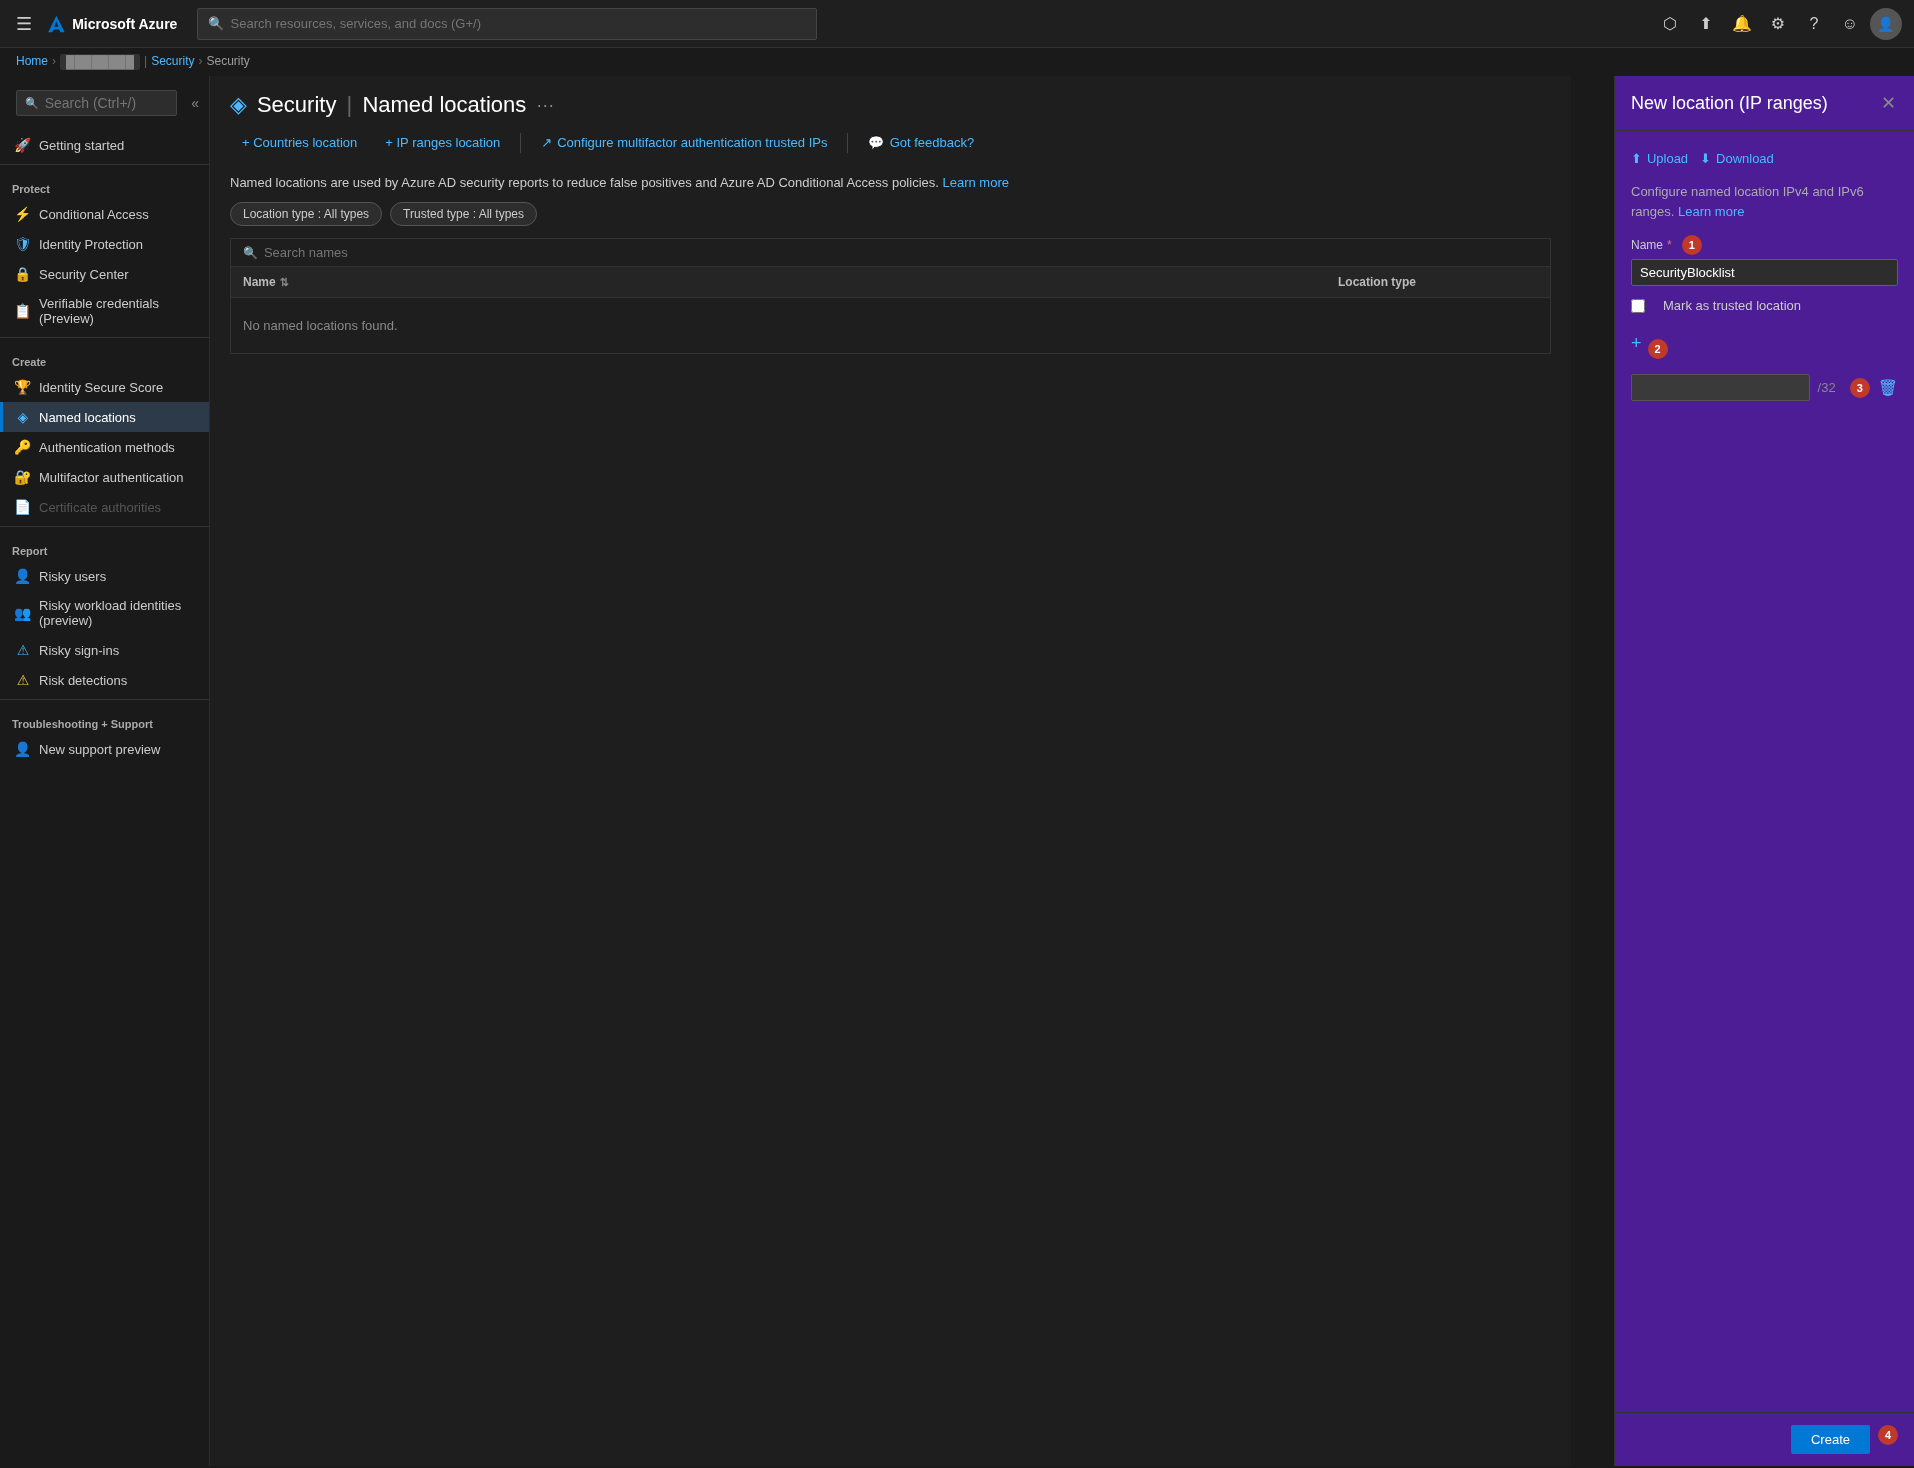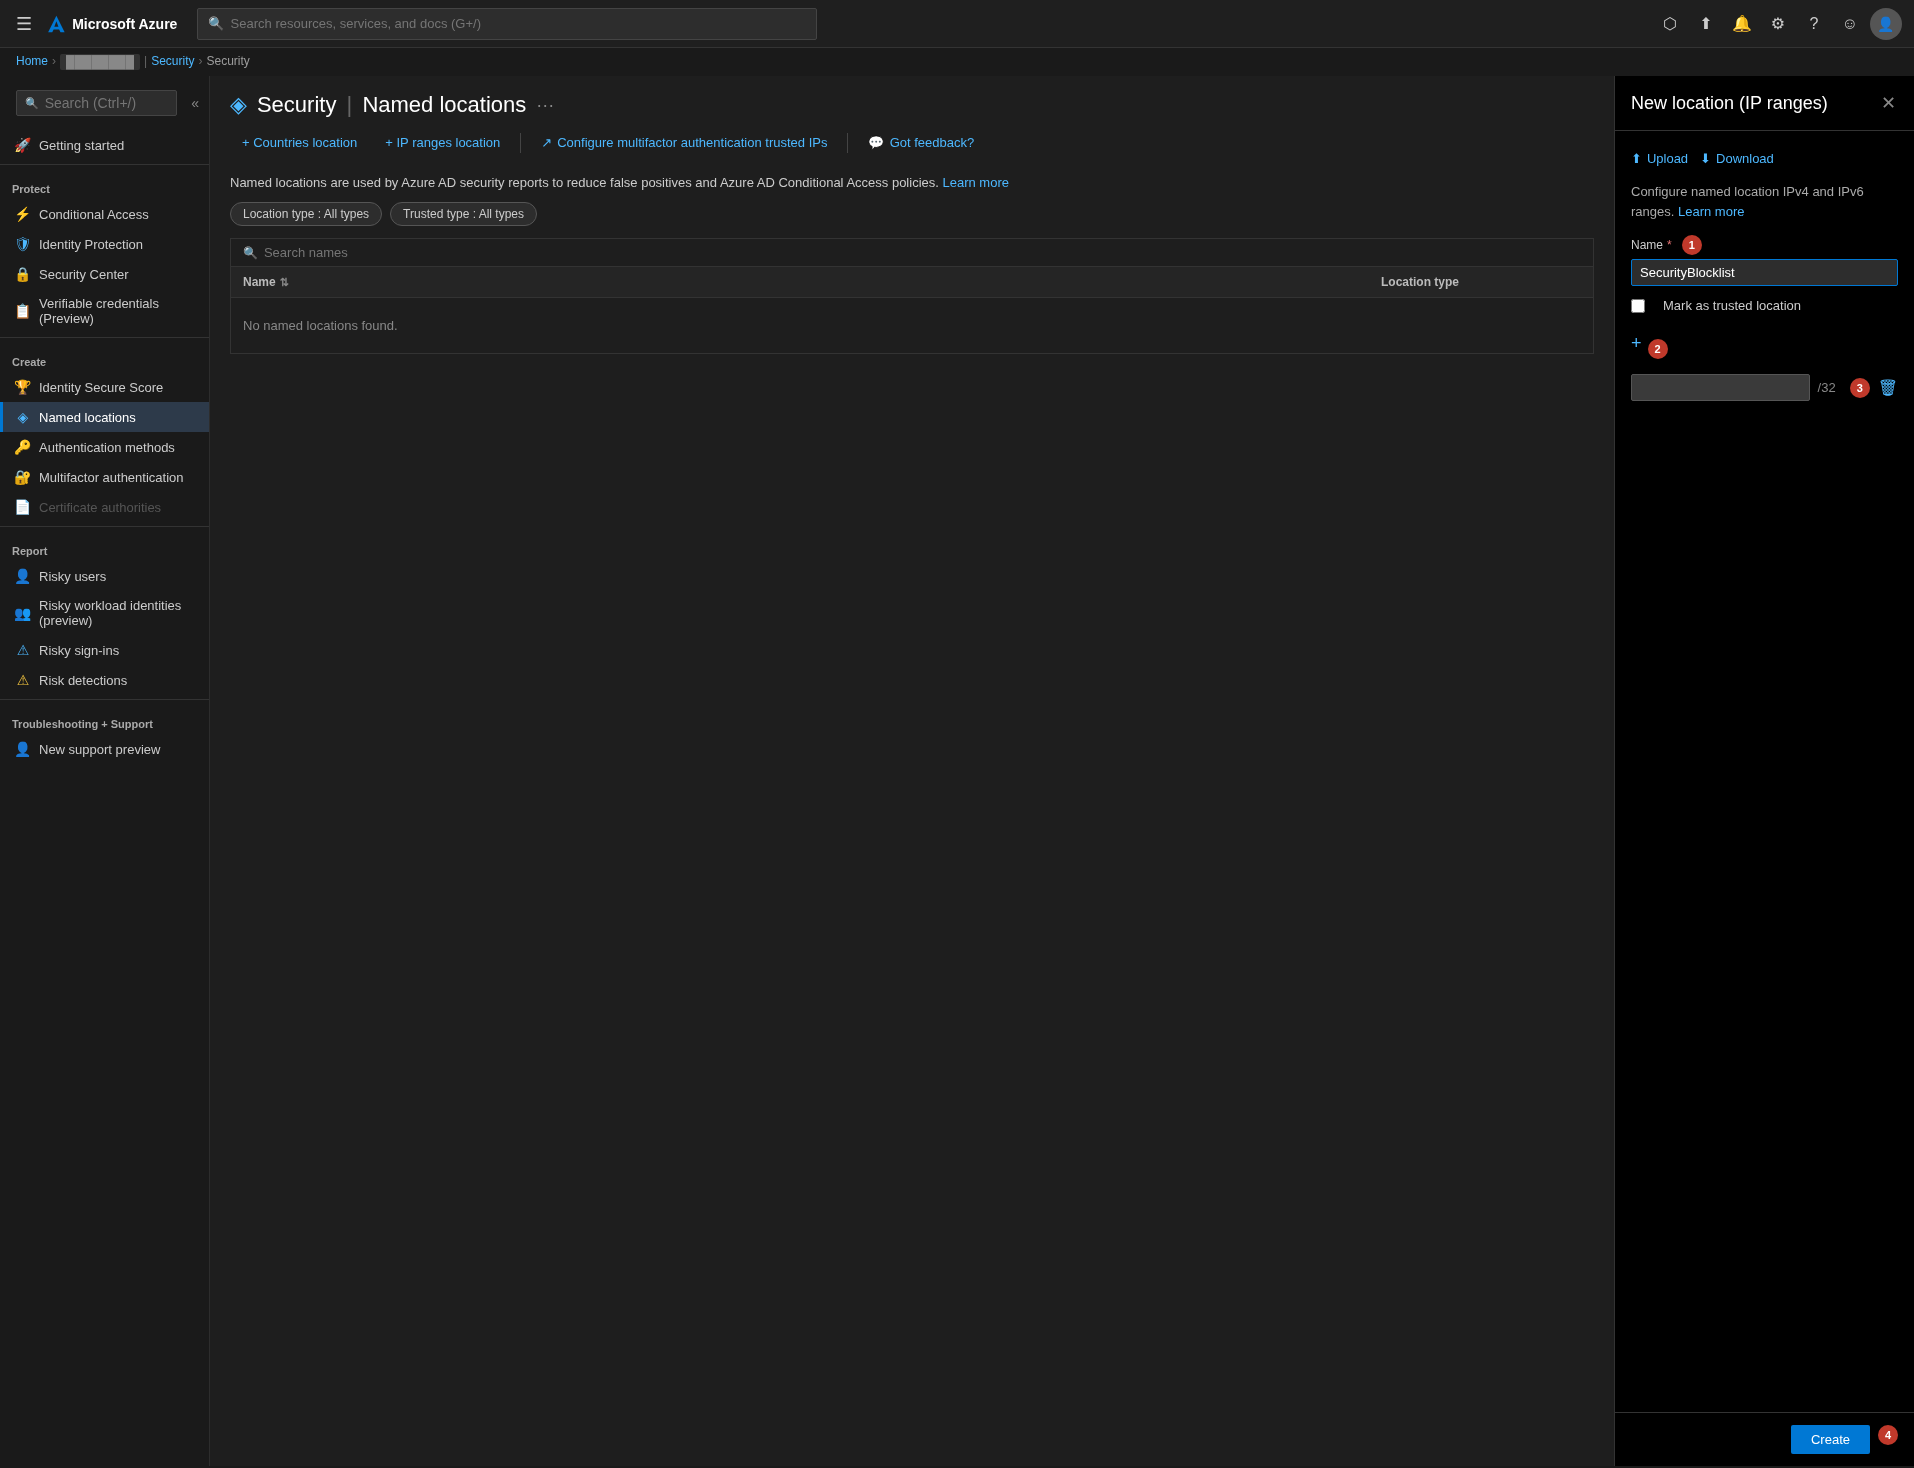--- a/index.html
+++ b/index.html
@@ -307,24 +307,25 @@
     .table-empty {
       padding: 20px 12px;
       color: #888;
       font-size: 13px;
     }
 
     
     .right-panel {
       width: 300px;
       min-width: 300px;
-      background: #000000;
+      background: #4c1d95;
       border-left: 1px solid #333;
       display: flex;
       flex-direction: column;
+      margin-left: 43px;
     }
     .panel-header {
       display: flex;
       align-items: center;
       justify-content: space-between;
       padding: 14px 16px;
       border-bottom: 1px solid #333;
     }
     .panel-title {
       font-size: 18px;

